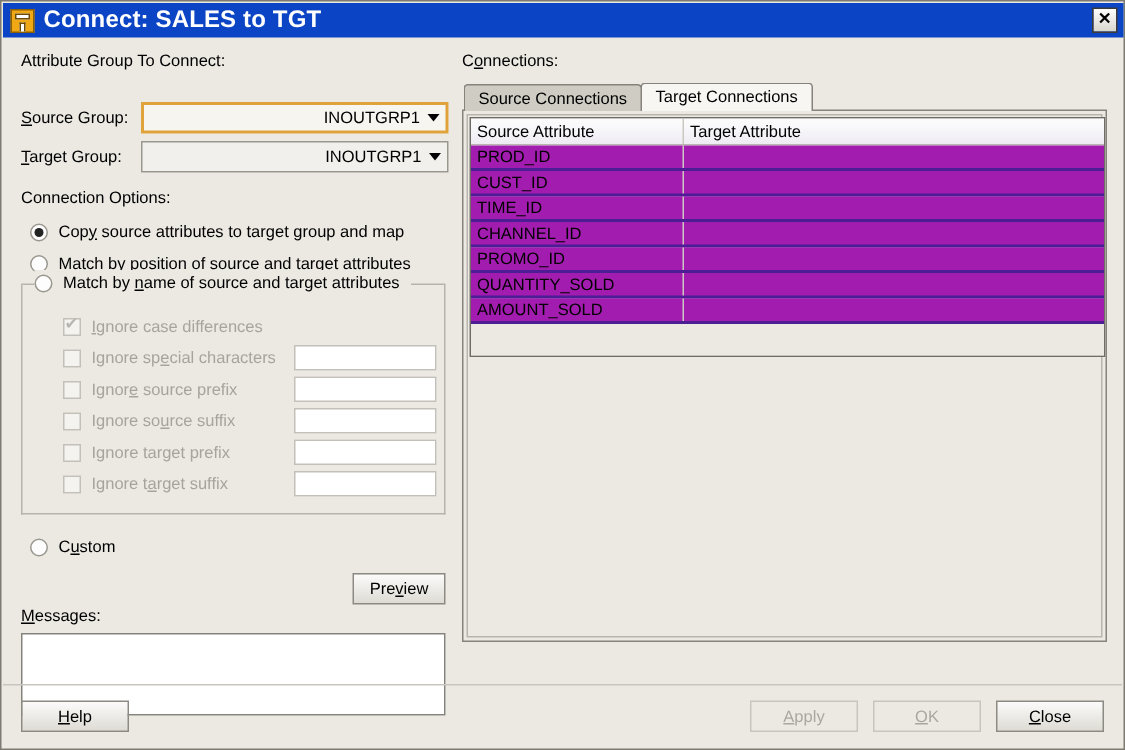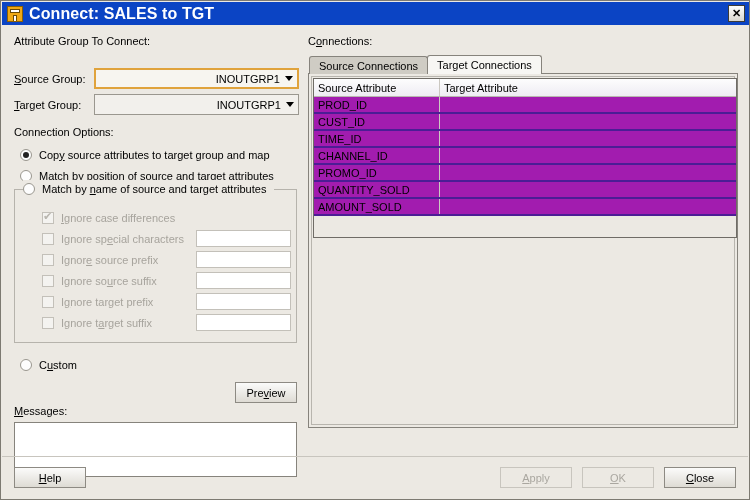--- a/index.html
+++ b/index.html
@@ -360,21 +360,21 @@
   }
   #grid-head .hc {
     font-size: 11px;
     display: flex;
     align-items: center;
     padding-left: 4px;
     box-sizing: border-box;
     overflow: hidden;
     white-space: nowrap;
   }
-  .col-a { width: 126px; flex: 0 0 auto; border-right: 1px solid #cbc8c1; }
+  .col-a { width: 142px; flex: 0 0 auto; border-right: 1px solid #cbc8c1; }
   .col-b { flex: 1 1 auto; }
   .grow {
     display: flex;
     height: 17px;
     background: #a21caf;
     border-bottom: 2px solid #4c1d95;
     box-sizing: border-box;
   }
   .grow .gc {
     font-size: 11px;

